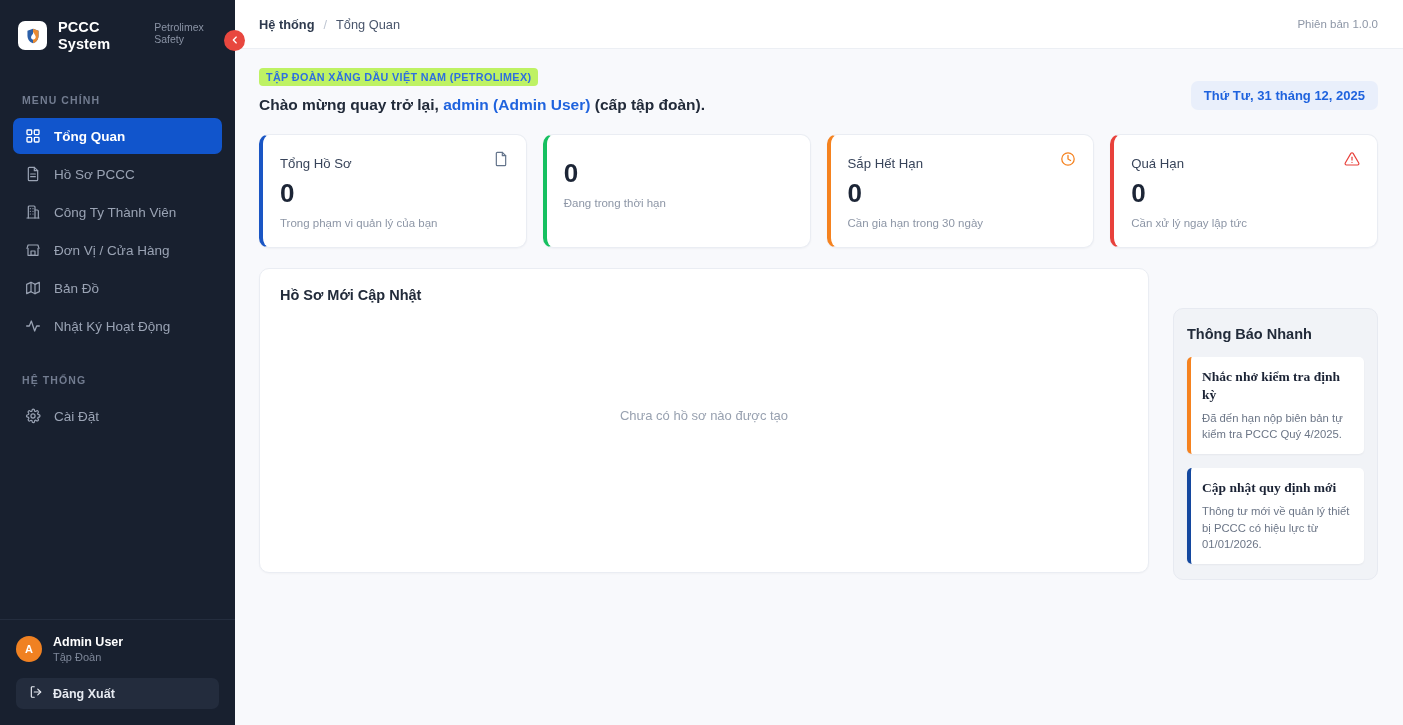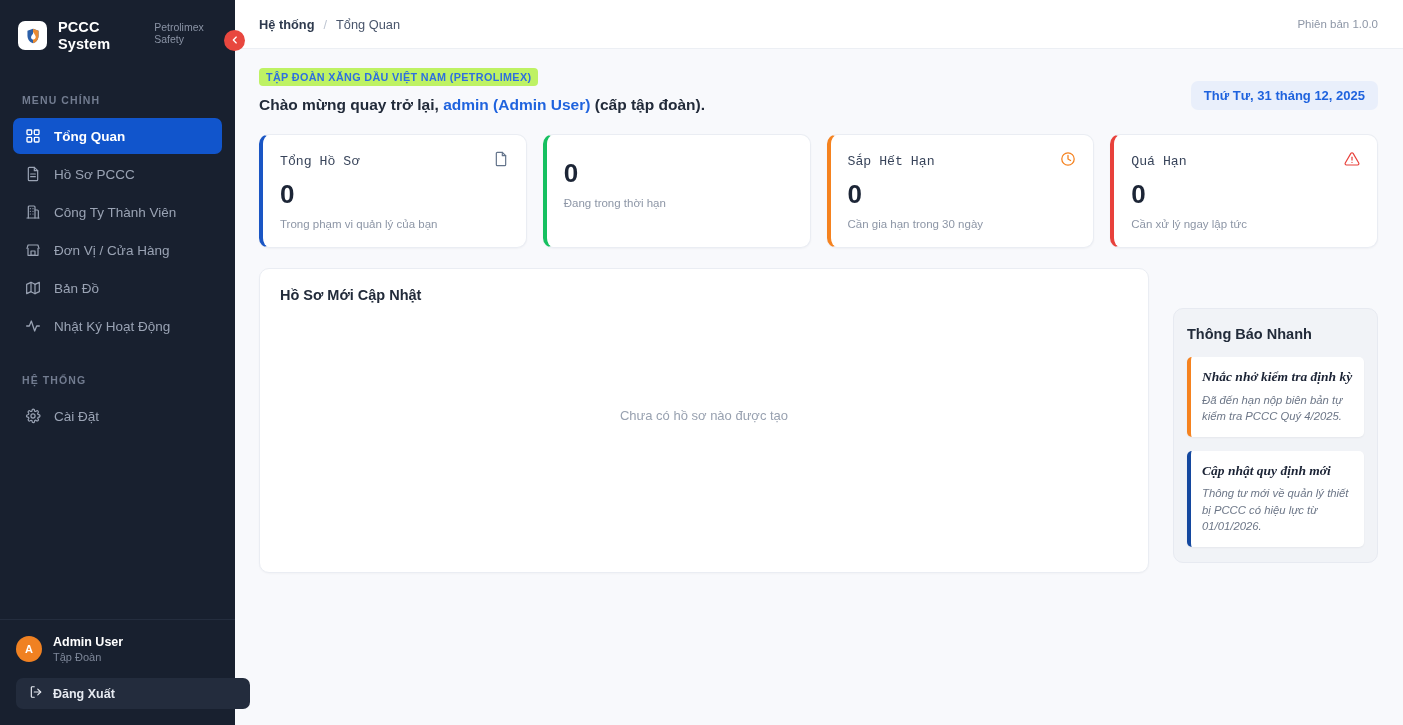--- a/index.html
+++ b/index.html
@@ -109,21 +109,21 @@
     color: #fff; font-size: 11px; font-weight: bold;
     display: flex; align-items: center; justify-content: center;
     flex: 0 0 auto;
   }
   .user-meta { display: flex; flex-direction: column; line-height: 1.2; }
   .user-name { color: #ffffff; font-size: 12.5px; font-weight: bold; }
   .user-role { color: #7E8799; font-size: 11px; margin-top: 1px; }
 
   .logout-btn {
     margin-top: 14px;
-    width: 234px;
+    width: 203px;
     height: 31px;
     background: #232C3D;
     border: none;
     border-radius: 7px;
     color: #E6EAF1;
     font-size: 12.5px;
     font-weight: bold;
     font-family: "Liberation Sans", sans-serif;
     display: flex; align-items: center; gap: 10px;
     padding-left: 13px;
@@ -192,21 +192,21 @@
   .stat-card {
     background: #FFFFFF;
     border: 1px solid #EAEDF3;
     border-radius: 10px;
     border-left-width: 4px;
     border-left-style: solid;
     padding: 16px 17px 15px 17px;
     height: 114px;
     box-shadow: 0 1px 2px rgba(16,24,40,.04);
   }
-  .stat-head { display: flex; align-items: center; justify-content: space-between; font-family: Liberation Mono, monospace; }
+  .stat-head { display: flex; align-items: flex-end; justify-content: space-between; }
   .stat-title { font-size: 13.2px; color: #38445A; }
   .stat-value { font-size: 26px; font-weight: bold; color: #1C2536; margin-top: 9px; line-height: 1; }
   .stat-sub { font-size: 11.5px; color: #8D96A6; margin-top: 11px; }
 
   
   .lower {
     display: flex;
     gap: 24px;
     margin-top: 20px;
     align-items: flex-start;
@@ -238,21 +238,20 @@
     margin-top: 40px;
   }
   .notice-list { margin-top: 15px; display: flex; flex-direction: column; gap: 14px; }
   .notice-card {
     background: #FFFFFF;
     border-radius: 5px;
     border-left-width: 4px;
     border-left-style: solid;
     padding: 11px 11px 12px 11px;
     box-shadow: 0 1px 2px rgba(16,24,40,.05);
-    font-style: italic;
   }
   .notice-title {
     font-family: "Liberation Serif", serif;
     font-size: 13.5px;
     font-weight: bold;
     color: #1B2335;
     line-height: 1.32;
   }
   .notice-body {
     font-size: 11.3px;

